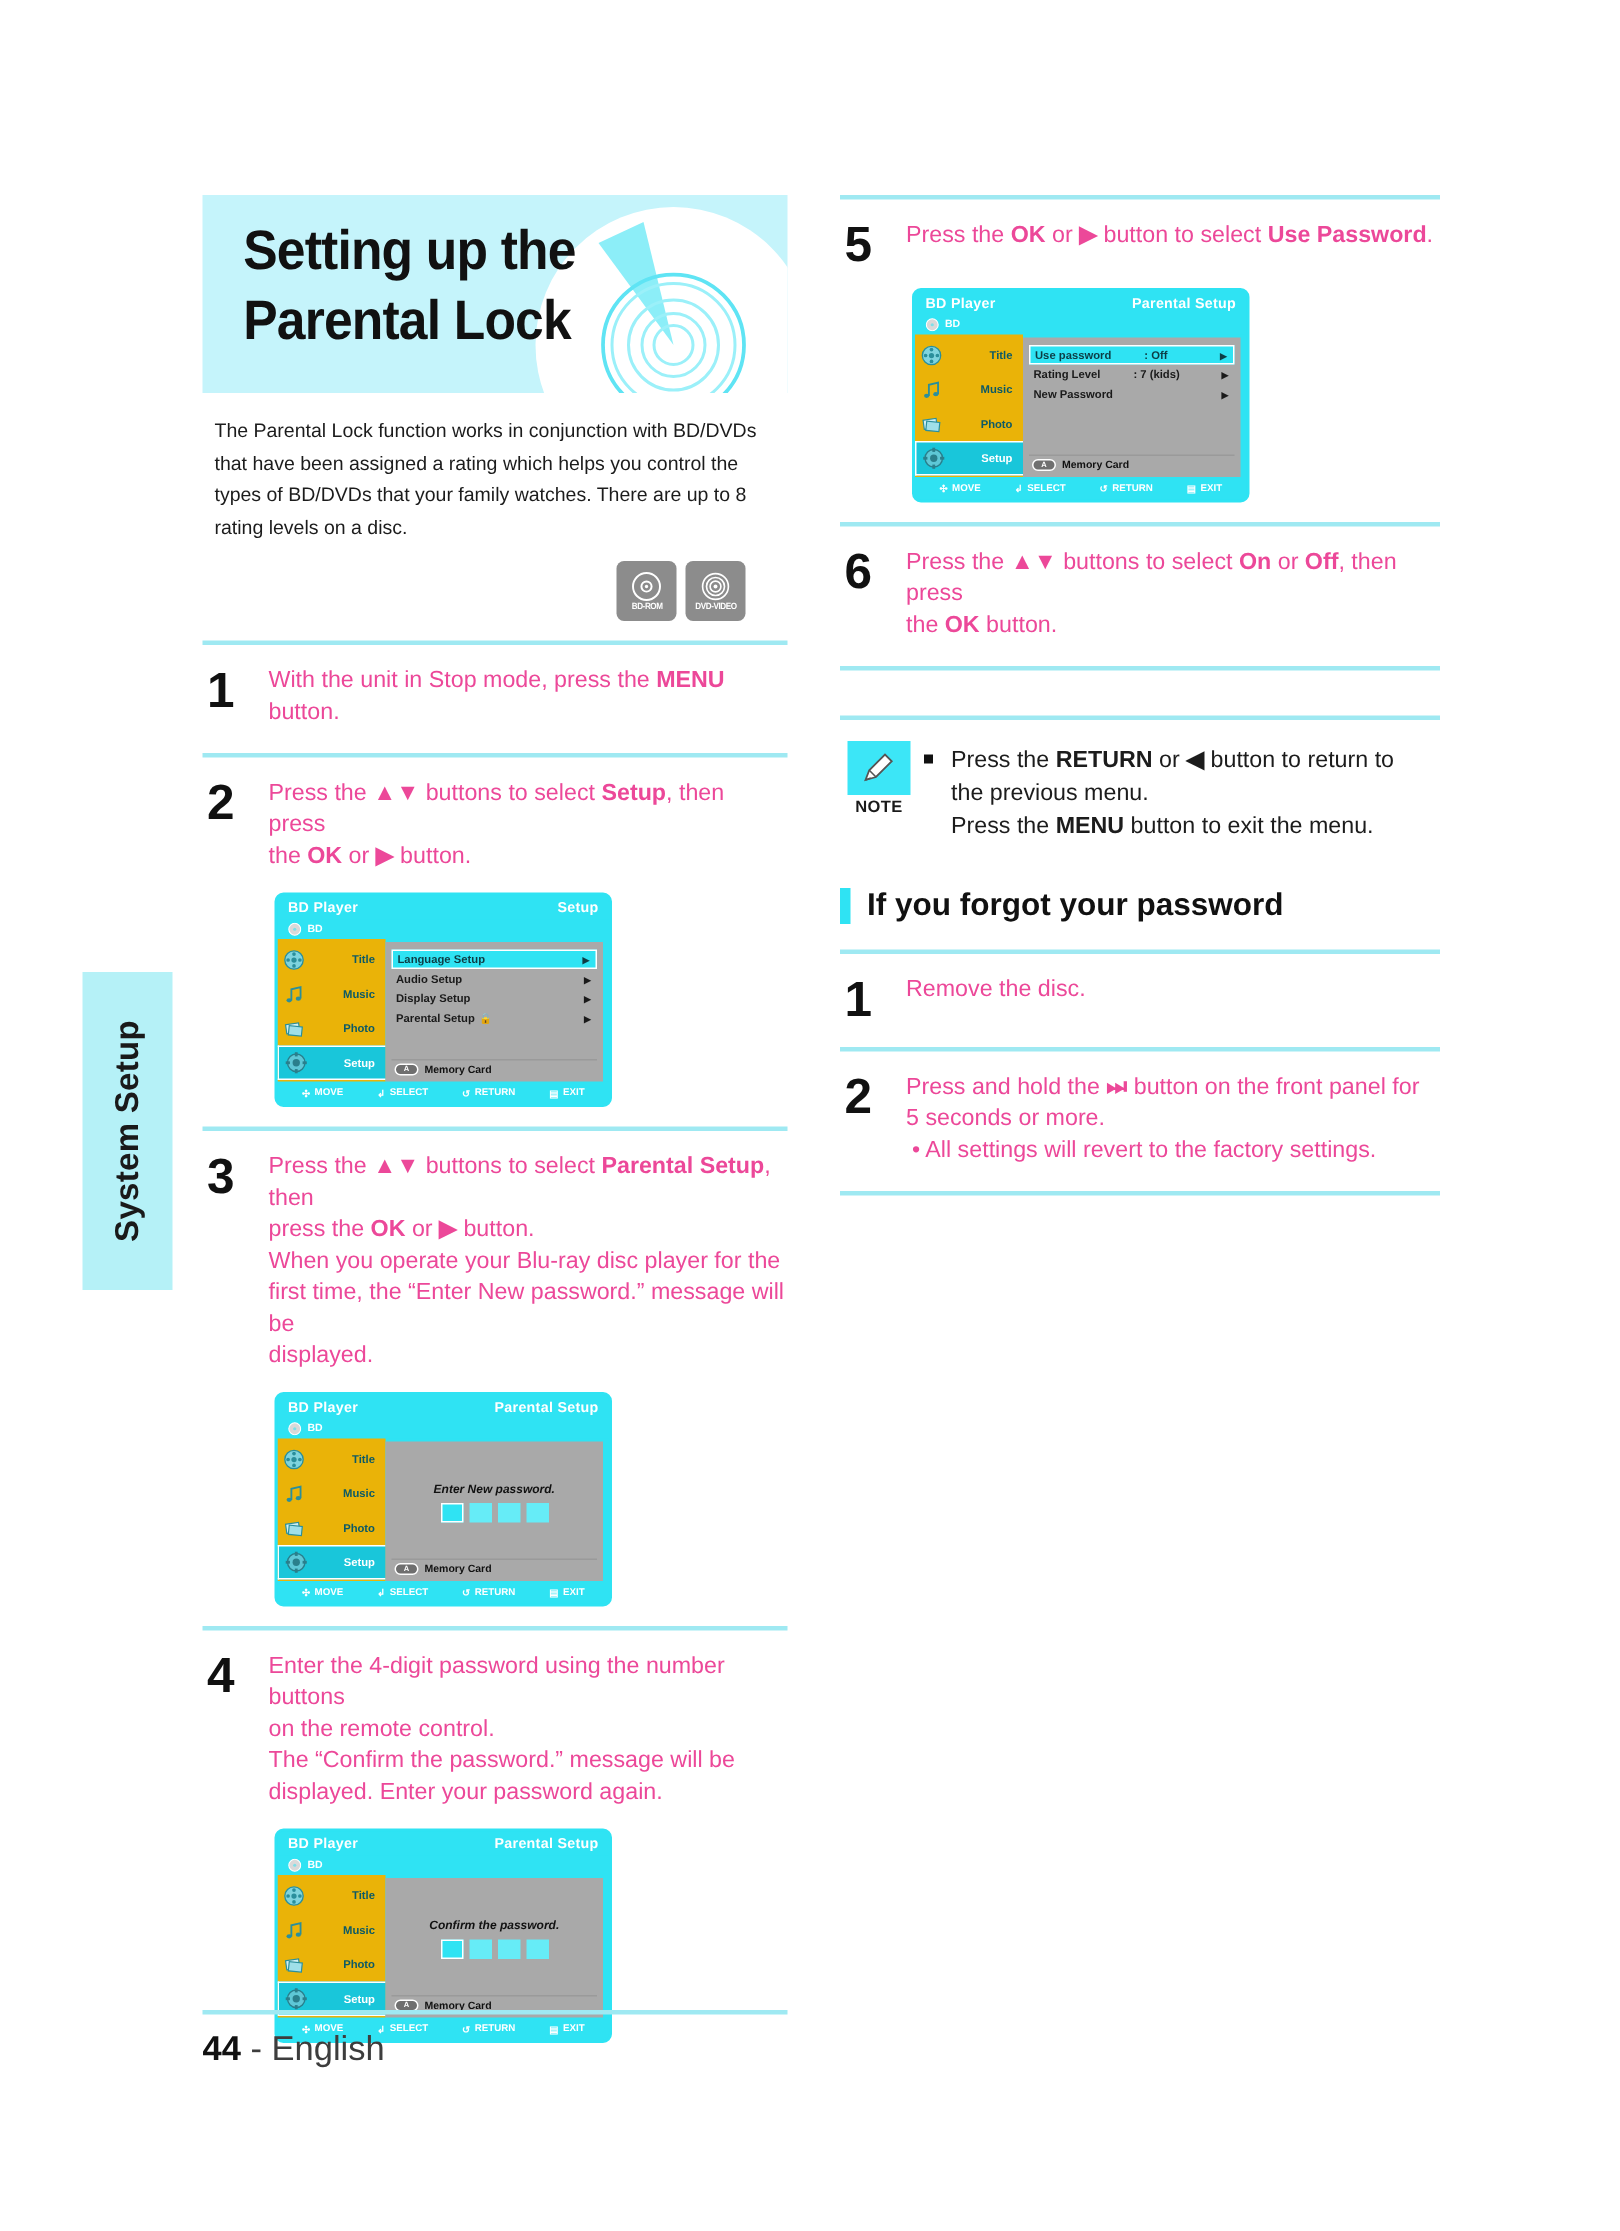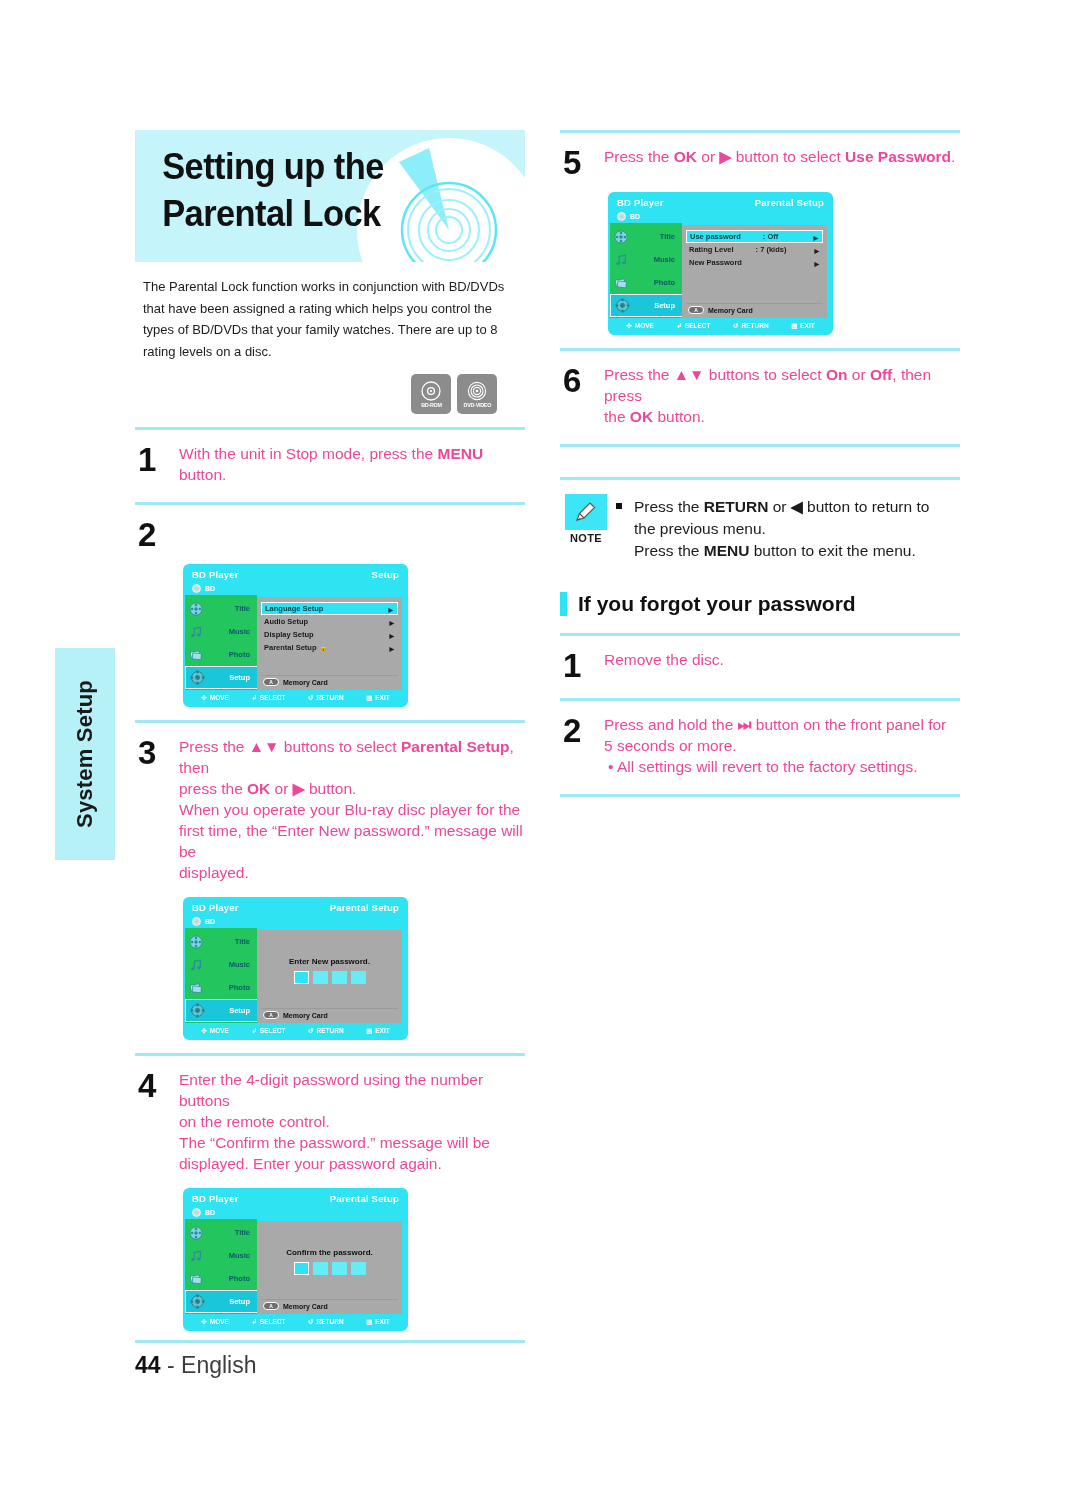--- a/index.html
+++ b/index.html
@@ -178,21 +178,21 @@
   }
   .osd-sub .lbl { font-size: 7px; font-weight: bold; color:#ffffff; }
   .osd-main {
     display: flex;
     background: #2fe3f3;
     min-height: 95px;
   }
   .osd-nav {
     width: 72px;
     flex: 0 0 72px;
-    background: #22c55e;
+    background: #eab308;
     padding-top: 2px;
     text-align: right;
   }
   .osd-nav-item {
     height: 23px;
     display: flex;
     align-items: center;
     justify-content: space-between;
     padding: 0 5px 0 4px;
     color: #0d5a66;
@@ -238,20 +238,21 @@
     font-size: 6px; color: #1a1a1a;
   }
   .osd-row.selected .arrow { color: #0d3d45; }
   .osd-msg {
     flex: 1;
     display: flex;
     flex-direction: column;
     align-items: center;
     justify-content: center;
     gap: 5px;
+    font-style: italic;
   }
   .osd-msg .msg-text {
     font-size: 8px; font-weight: bold; color: #111111;
   }
   .pw-boxes { display: flex; gap: 4px; }
   .pw-box {
     width: 15px; height: 13px;
     background: #66ecf7;
   }
   .pw-box.first {
@@ -411,20 +412,21 @@
 
   <div class="step">
     <div class="step-num">1</div>
     <div class="step-body"><span>With the unit in Stop mode, press the </span><b>MENU</b><br><span>button.</span></div>
   </div>
 
   <div class="rule-cyan"></div>
 
   <div class="step">
     <div class="step-num">2</div>
+    <div class="step-body"><span>Press the </span><b>▲▼</b><span> buttons to select </span><b>Setup</b><span>, then press</span><br><span>the </span><b>OK</b><span> or </span><b>▶</b><span> button.</span></div>
   </div>
 
   <div class="osd">
     <div class="osd-head">
       <span class="t-left">BD Player</span>
       <span class="t-right">Setup</span>
     </div>
     <div class="osd-sub">
       <svg width="9" height="9" viewBox="0 0 10 10">
         <circle cx="5" cy="5" r="4.4" fill="#d9d9d9" stroke="#ffffff" stroke-width=".8"></circle>

